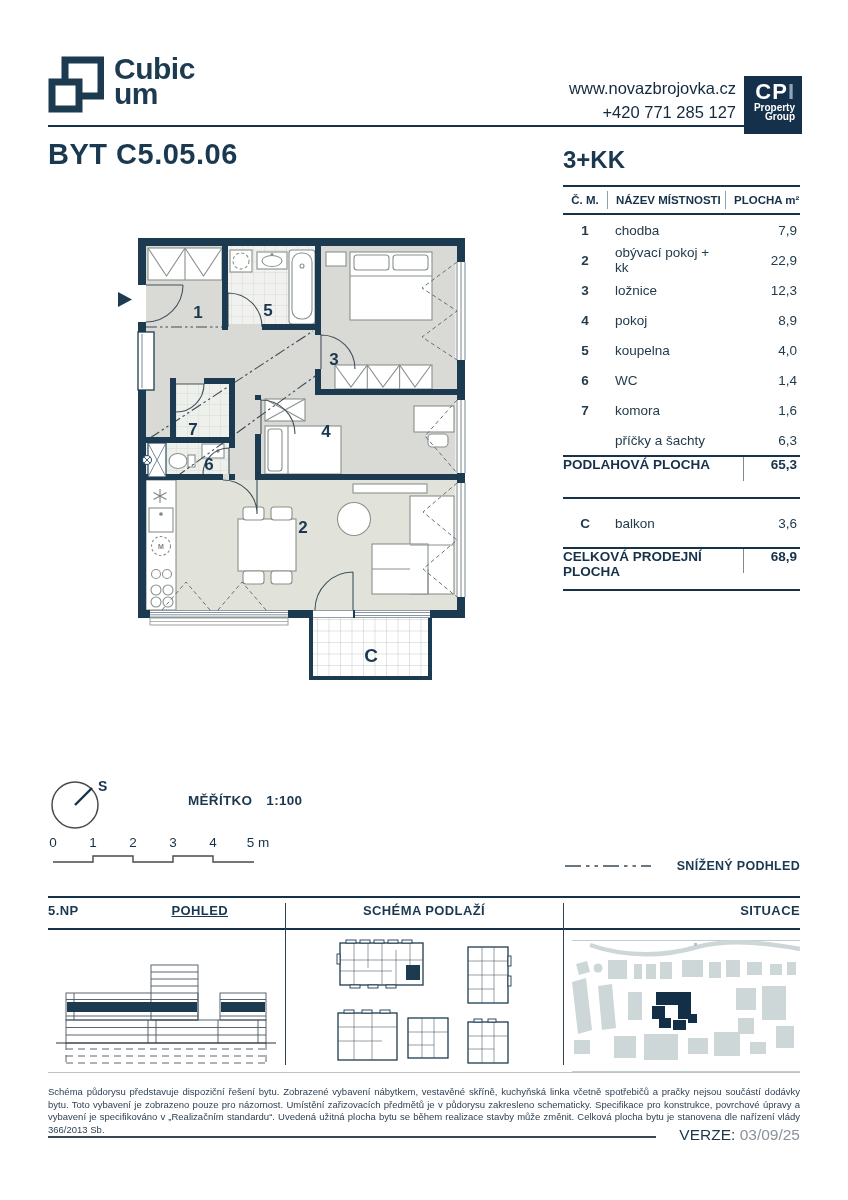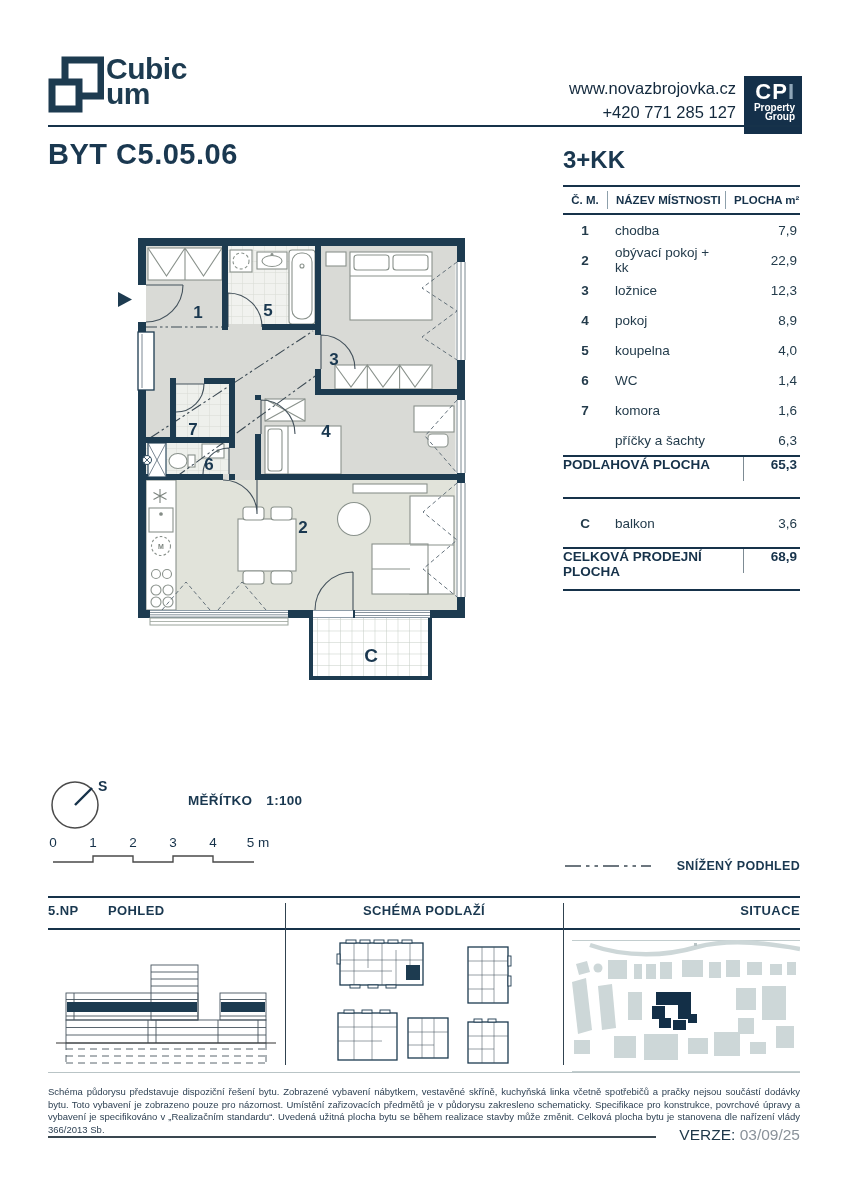--- a/index.html
+++ b/index.html
@@ -5,21 +5,21 @@
   * { margin:0; padding:0; box-sizing:border-box; }
   html,body { background:#e8e8e8; }
   #page {
     position:relative; width:848px; height:1200px; margin:0 auto;
     background:#ffffff; overflow:hidden;
     font-family:"Liberation Sans", sans-serif; color:#16324a;
   }
   .abs { position:absolute; }
 
   
-  .logo { left:48px; top:56px; display:flex; align-items:flex-start; gap:2px; }
+  .logo { left:48px; top:56px; display:flex; align-items:flex-start; gap:10px; }
   .logo-text { font-size:30px; font-weight:800; line-height:25px; letter-spacing:-0.5px; color:#1d3b50; }
   .contacts { left:436px; top:76px; width:300px; text-align:right; font-size:16.5px; line-height:24px; color:#13293d; }
   .cpi-box {
     left:744px; top:56px; width:58px; height:58px; background:#14304a; color:#fff;
     display:flex; flex-direction:column; align-items:flex-end; padding:5px 7px 6px 6px;margin-top:20px;
   }
   .cpi-main { font-size:22px; font-weight:800; letter-spacing:1px; line-height:22px; }
   .cpi-main .cpi-i { color:#8fa6b8; }
   .cpi-sub { font-size:10px; font-weight:700; line-height:9px; }
   .rule-navy { background:#16324a; }
@@ -396,21 +396,21 @@
     <path d="M7,28 H47 V22 H87 V28 H127 V22 H167 V28 H208" fill="none" stroke="#4a4a4a" stroke-width="1.4"></path>
   </svg>
 
   <svg class="abs" style="left:563px; top:863px;" width="90" height="6" viewBox="0 0 90 6">
     <path d="M2,3 H88" stroke="#3c4a54" stroke-width="1.7" stroke-dasharray="16 5 3.5 5 3.5 5"></path>
   </svg>
   <div class="abs podhled-label">SNÍŽENÝ PODHLED</div>
 
   <div class="abs rule-navy" style="left:48px; top:896px; width:752px; height:2px;"></div>
   <div class="abs sec-head" style="left:48px;">5.NP</div>
-  <div class="abs sec-head" style="left:108px; width:132px; text-align:left;">POHLED</div>
+  <div class="abs sec-head" style="left:96px; width:132px; text-align:right;text-decoration:underline;">POHLED</div>
   <div class="abs sec-head" style="left:285px; width:278px; text-align:center;">SCHÉMA PODLAŽÍ</div>
   <div class="abs sec-head" style="left:650px; width:150px; text-align:right;">SITUACE</div>
   <div class="abs rule-navy" style="left:48px; top:928px; width:752px; height:2px;"></div>
   <div class="abs panel-divider" style="left:285px; top:903px; height:162px;"></div>
   <div class="abs panel-divider" style="left:563px; top:903px; height:162px;"></div>
 
   <svg class="abs" style="left:48px; top:938px;" width="237" height="130" viewBox="0 0 237 130">
     <g fill="none" stroke="#47555f" stroke-width="0.9">
       <rect x="18" y="82" width="200" height="23"></rect>
       <path d="M18,89.5 H218 M18,97 H218 M100,82 V105 M108,82 V105 M170,82 V105 M210,82 V105"></path>

